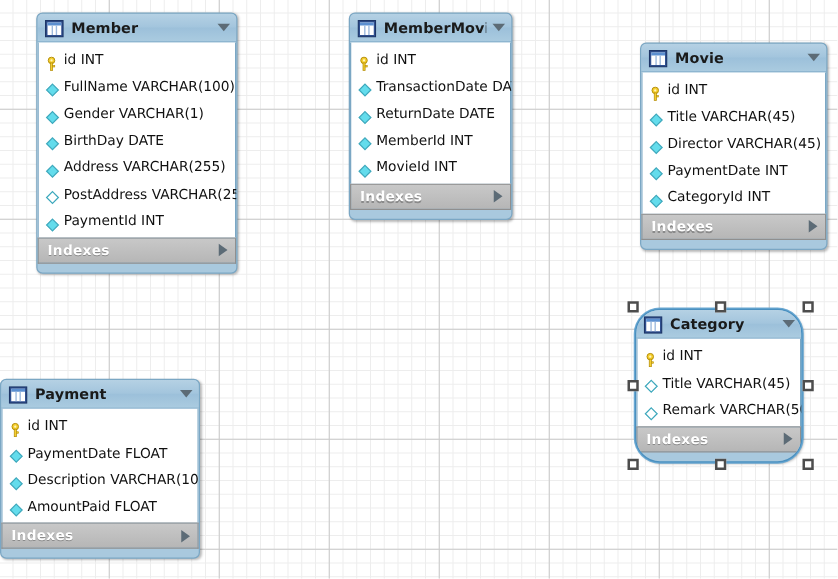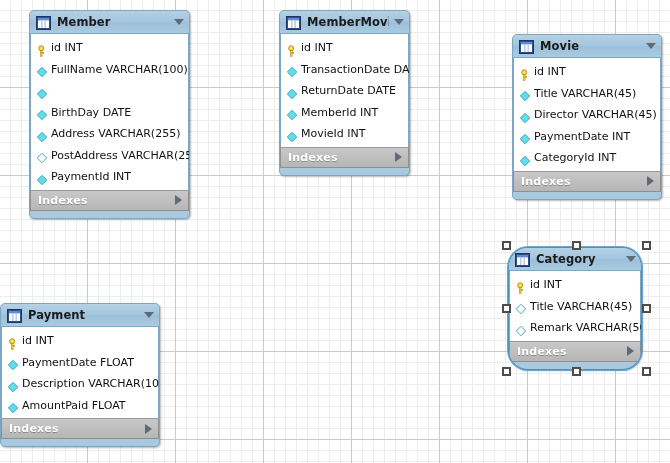--- a/index.html
+++ b/index.html
@@ -186,20 +186,21 @@
         <div class="col-row">
           <span class="col-icon"><svg width="12" height="12" viewBox="0 0 12 12">
               <path d="M6 1.3 L10.7 6 L6 10.7 L1.3 6 Z" fill="#63dcec" stroke="#3fa9bd" stroke-width="1"></path>
             </svg></span>
           <span class="col-text">FullName VARCHAR(100)</span>
         </div>
         <div class="col-row">
           <span class="col-icon"><svg width="12" height="12" viewBox="0 0 12 12">
               <path d="M6 1.3 L10.7 6 L6 10.7 L1.3 6 Z" fill="#63dcec" stroke="#3fa9bd" stroke-width="1"></path>
             </svg></span>
+          <span class="col-text">Gender VARCHAR(1)</span>
         </div>
         <div class="col-row">
           <span class="col-icon"><svg width="12" height="12" viewBox="0 0 12 12">
               <path d="M6 1.3 L10.7 6 L6 10.7 L1.3 6 Z" fill="#63dcec" stroke="#3fa9bd" stroke-width="1"></path>
             </svg></span>
           <span class="col-text">BirthDay DATE</span>
         </div>
         <div class="col-row">
           <span class="col-icon"><svg width="12" height="12" viewBox="0 0 12 12">
               <path d="M6 1.3 L10.7 6 L6 10.7 L1.3 6 Z" fill="#63dcec" stroke="#3fa9bd" stroke-width="1"></path>

